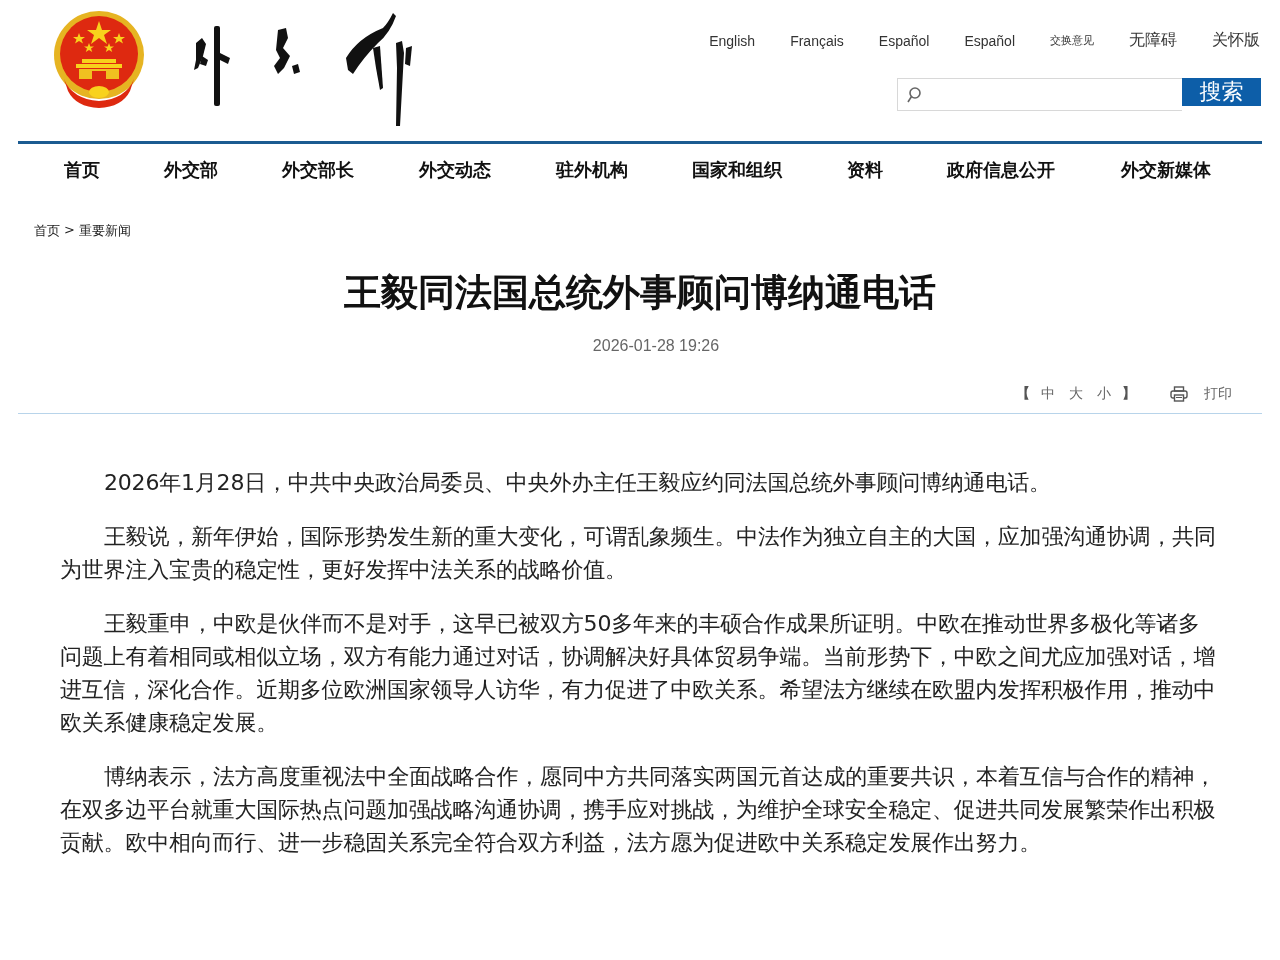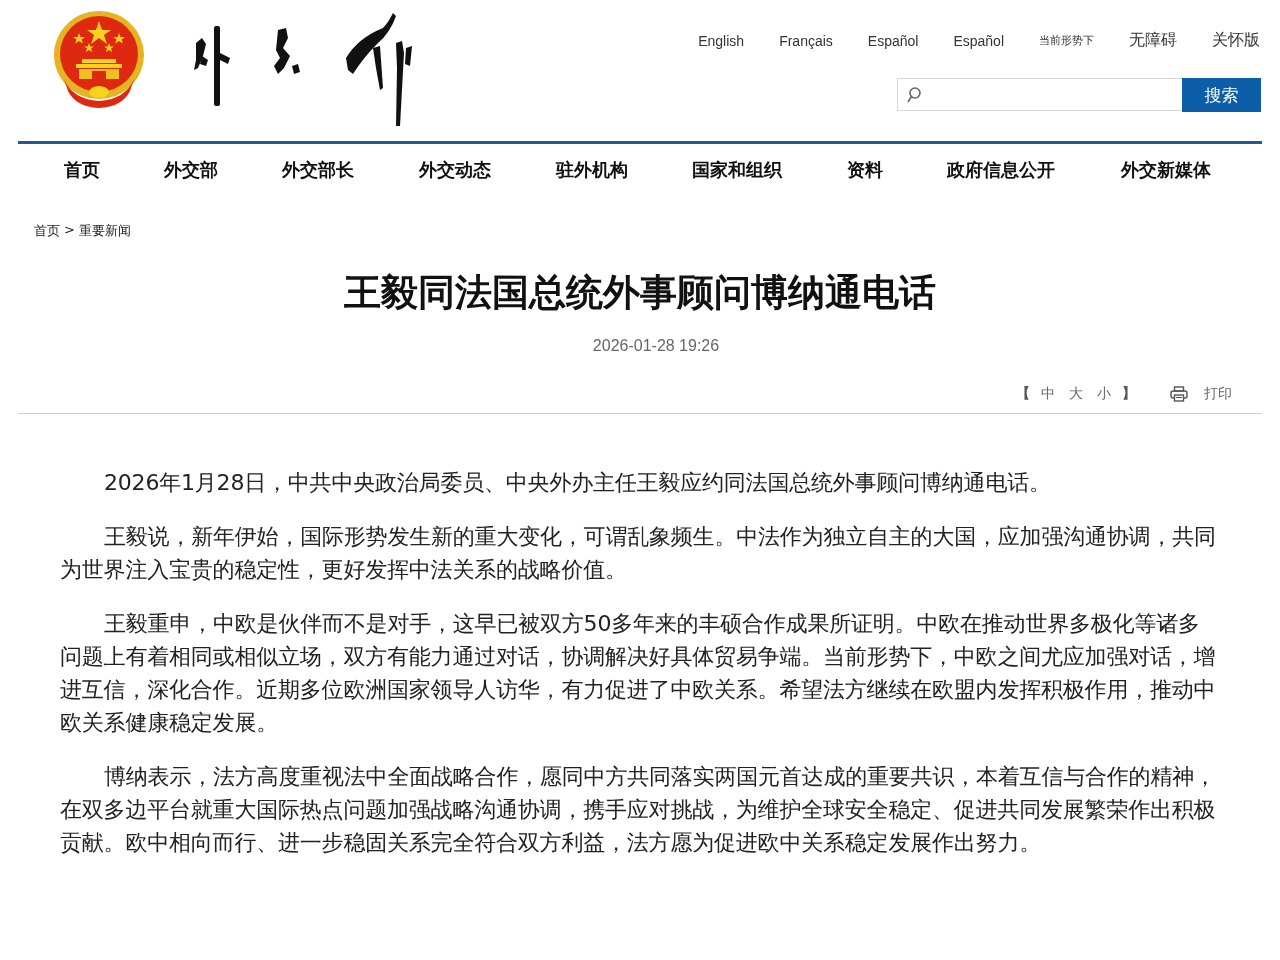--- a/index.html
+++ b/index.html
@@ -12,21 +12,21 @@
     .calligraphy { position: absolute; left: 188px; top: 8px; width: 232px; height: 120px; }
 
     .lang-bar { position: absolute; top: 30px; right: 20px; display: flex; align-items: center; }
     .lang-bar a { font-size: 14px; color: #333; text-decoration: none; margin-left: 35px; white-space: nowrap; font-family: "Liberation Sans", sans-serif; }
     .lang-bar a.arabic { font-size: 11px; }
     .lang-bar a.cn { font-size: 16px; }
 
     .search { position: absolute; left: 897px; top: 78px; width: 364px; height: 33px; display: flex; }
     .search-box { flex: 1; height: 33px; border: 1px solid #d8d8d8; border-right: none; display: flex; align-items: center; padding-left: 8px; background: #fff; }
     .search-box input { border: none; outline: none; height: 28px; flex: 1; font-size: 13px; margin-left: 6px; background: transparent; }
-    .search-btn { width: 79px; height: 34px; background: #0d5ea8; color: #fff; border: none; font-size: 17px; display: flex; align-items: center; justify-content: center; cursor: pointer; font-family: "DejaVu Sans", sans-serif; }
+    .search-btn { width: 79px; height: 28px; background: #0d5ea8; color: #fff; border: none; font-size: 22px; display: flex; align-items: center; justify-content: center; cursor: pointer; font-family: "DejaVu Sans", sans-serif; }
 
     .blue-rule { position: absolute; left: 18px; top: 141px; width: 1244px; height: 3px; background: #1b5b91; }
 
     
     .nav { position: absolute; left: 18px; top: 148px; width: 1244px; height: 44px; display: flex; align-items: center; }
     .nav a { position: absolute; font-size: 18px; font-weight: bold; color: #111; text-decoration: none; white-space: nowrap; top: 10px; }
 
     
     .breadcrumb { position: absolute; left: 34px; top: 222px; font-size: 13px; color: #222; display: flex; gap: 4px; }
     .breadcrumb a { color: #222; text-decoration: none; }
@@ -86,21 +86,21 @@
       <path d="M208,35 L214,33 L216,45 L212,118 L208,118 L209,60 Z" fill="#111"></path>
       <path d="M218,40 L224,38 L222,58 L217,56 Z" fill="#111"></path>
     </svg>
   </div>
 
   <div class="lang-bar">
     <a href="#">English</a>
     <a href="#">Français</a>
     <a href="#">Español</a>
     <a href="#">Español</a>
-    <a href="#" class="arabic">当前形势下</a>
+    <a href="#" class="arabic">交换意见</a>
     <a href="#" class="cn">无障碍</a>
     <a href="#" class="cn">关怀版</a>
   </div>
 
   <div class="search">
     <div class="search-box">
       <svg width="16" height="18" viewBox="0 0 16 18">
         <circle cx="9" cy="7" r="5" fill="none" stroke="#666" stroke-width="1.6"></circle>
         <line x1="5.5" y1="10.5" x2="2" y2="16" stroke="#666" stroke-width="1.6"></line>
       </svg>

